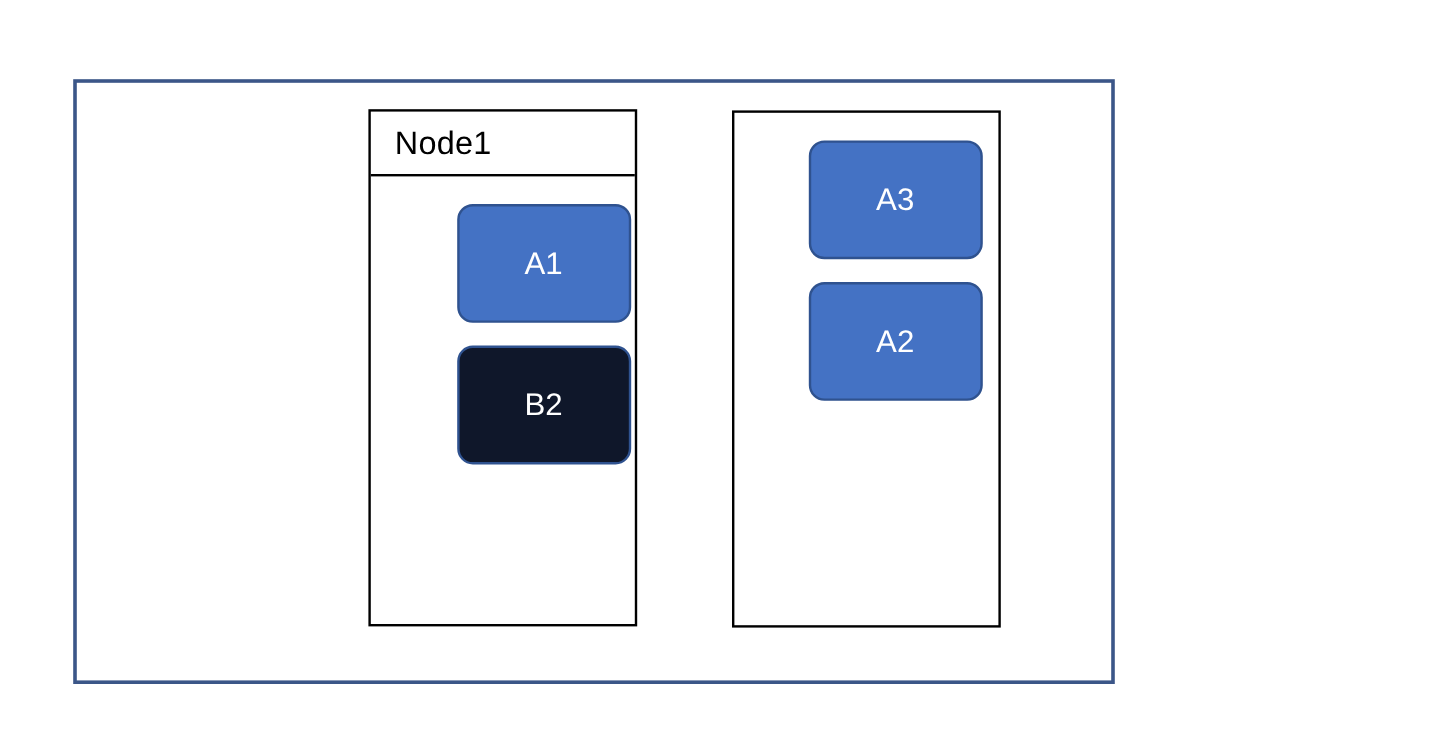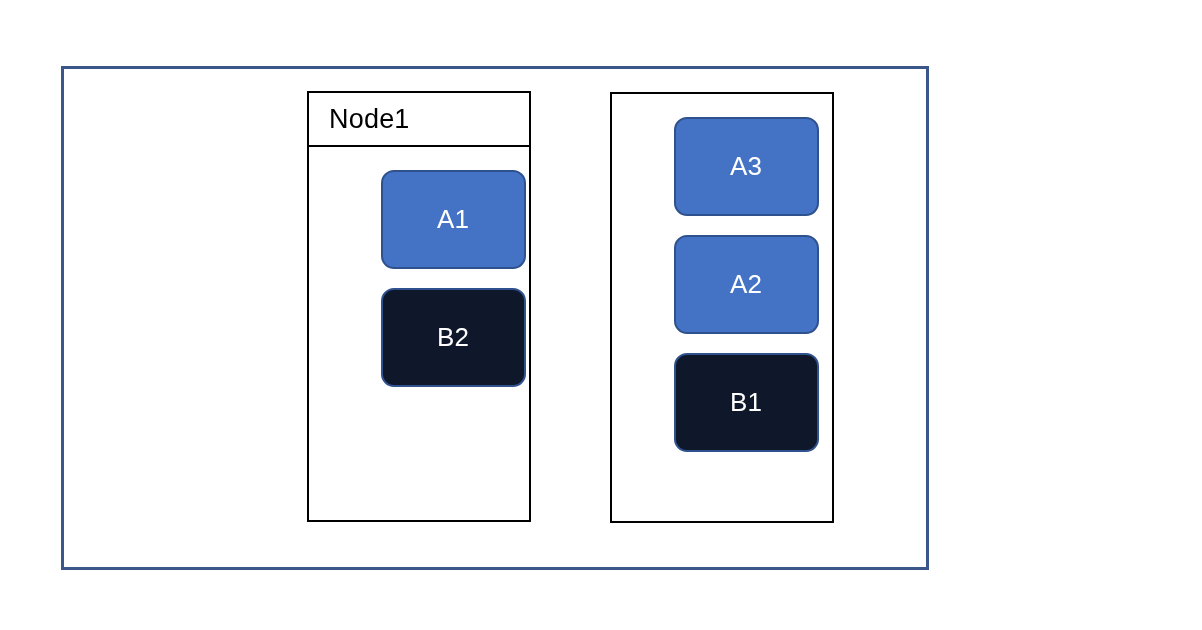--- a/index.html
+++ b/index.html
@@ -87,19 +87,16 @@
   </section>
 
   <section class="node node-2">
     <div class="node-body">
       <div class="card" data-type="blue">
         <span>A3</span>
       </div>
       <div class="card" data-type="blue">
         <span>A2</span>
       </div>
-      <div class="card" data-type="green">
-        <span>B1</span>
-      </div>
     </div>
   </section>
 
 </div>
 
 </body></html>

